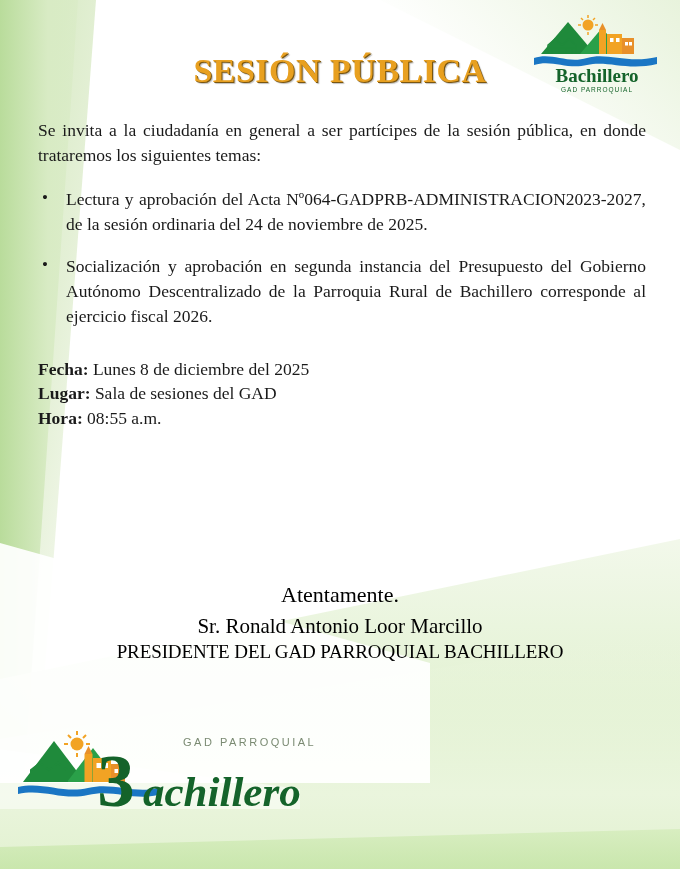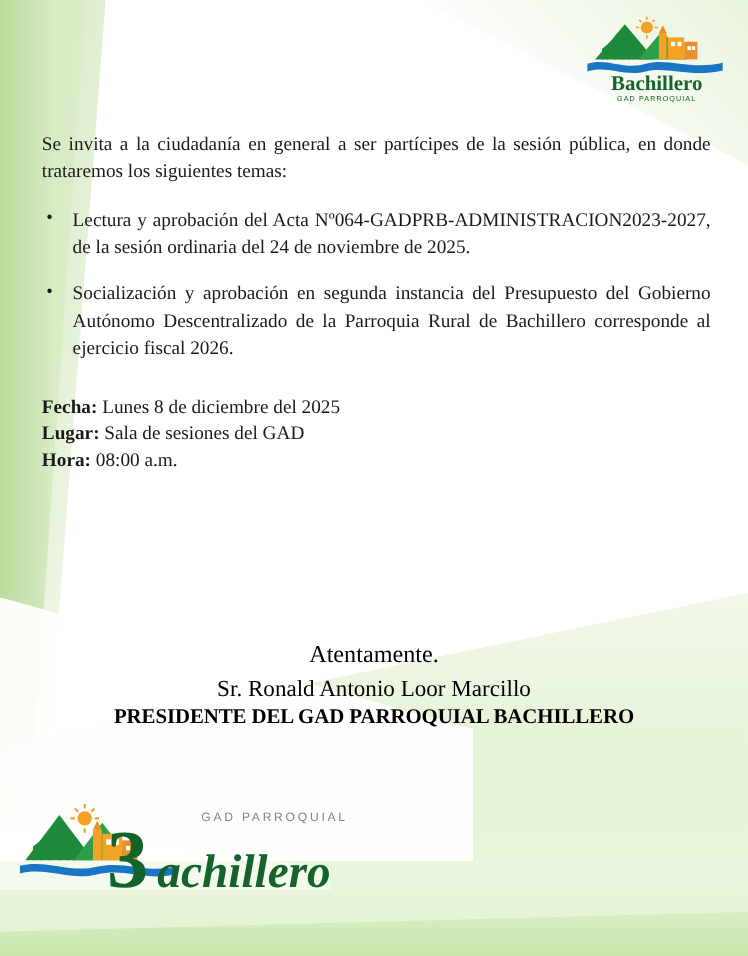--- a/index.html
+++ b/index.html
@@ -171,21 +171,21 @@
     font-size: 22px;
     font-weight: normal;
     margin-bottom: 6px;
   }
   .sign .name {
     font-size: 21px;
     margin-bottom: 2px;
   }
   .sign .role {
     font-size: 19px;
-    font-weight: bold;
+    font-weight: normal;
     letter-spacing: -0.1px;
   }
 
   
   .logo-bottom {
     position: absolute;
     left: 18px;
     top: 718px;
     width: 320px;
     height: 100px;
@@ -239,20 +239,21 @@
           <path d="M40 80 L40 92 M54 80 L54 92 M68 80 L68 92 M80 80 L80 92"></path>
         </g>
 
         <path d="M4 100 C40 88, 70 112, 110 100 C150 88, 190 112, 250 98 L250 112 C190 126, 150 104, 110 114 C70 124, 40 102, 4 114 Z" fill="#1a76c4"></path>
 
         <text x="130" y="148" text-anchor="middle" font-family="Liberation Serif, serif" font-size="38" font-weight="bold" fill="#14632a">Bachillero</text>
         <text x="130" y="168" text-anchor="middle" font-family="Liberation Sans, sans-serif" font-size="13" letter-spacing="2" fill="#14632a">GAD PARROQUIAL</text>
       </svg>
     </div>
 
+    <div class="title">SESIÓN PÚBLICA</div>
 
     <div class="body-text">
 
       <p class="intro">Se invita a la ciudadanía en general a ser partícipes de la sesión pública, en donde trataremos los siguientes temas:</p>
 
       <ul class="bullets">
         <li>Lectura y aprobación del Acta Nº064-GADPRB-ADMINISTRACION2023-2027, de la sesión ordinaria del 24 de noviembre de 2025.</li>
         <li>Socialización y aprobación en segunda instancia del Presupuesto del Gobierno Autónomo Descentralizado de la Parroquia Rural de Bachillero corresponde al ejercicio fiscal 2026.</li>
       </ul>
 
@@ -260,21 +261,21 @@
         <div>
           <span class="lbl">Fecha:</span>
           <span>Lunes 8 de diciembre del 2025</span>
         </div>
         <div>
           <span class="lbl">Lugar:</span>
           <span>Sala de sesiones del GAD</span>
         </div>
         <div>
           <span class="lbl">Hora:</span>
-          <span>08:00 a.m.</span>
+          <span>08:55 a.m.</span>
         </div>
       </div>
     </div>
 
     <div class="sign">
       <div class="atte">Atentamente.</div>
       <div class="name">Sr. Ronald Antonio Loor Marcillo</div>
       <div class="role">PRESIDENTE DEL GAD PARROQUIAL BACHILLERO</div>
     </div>
 

